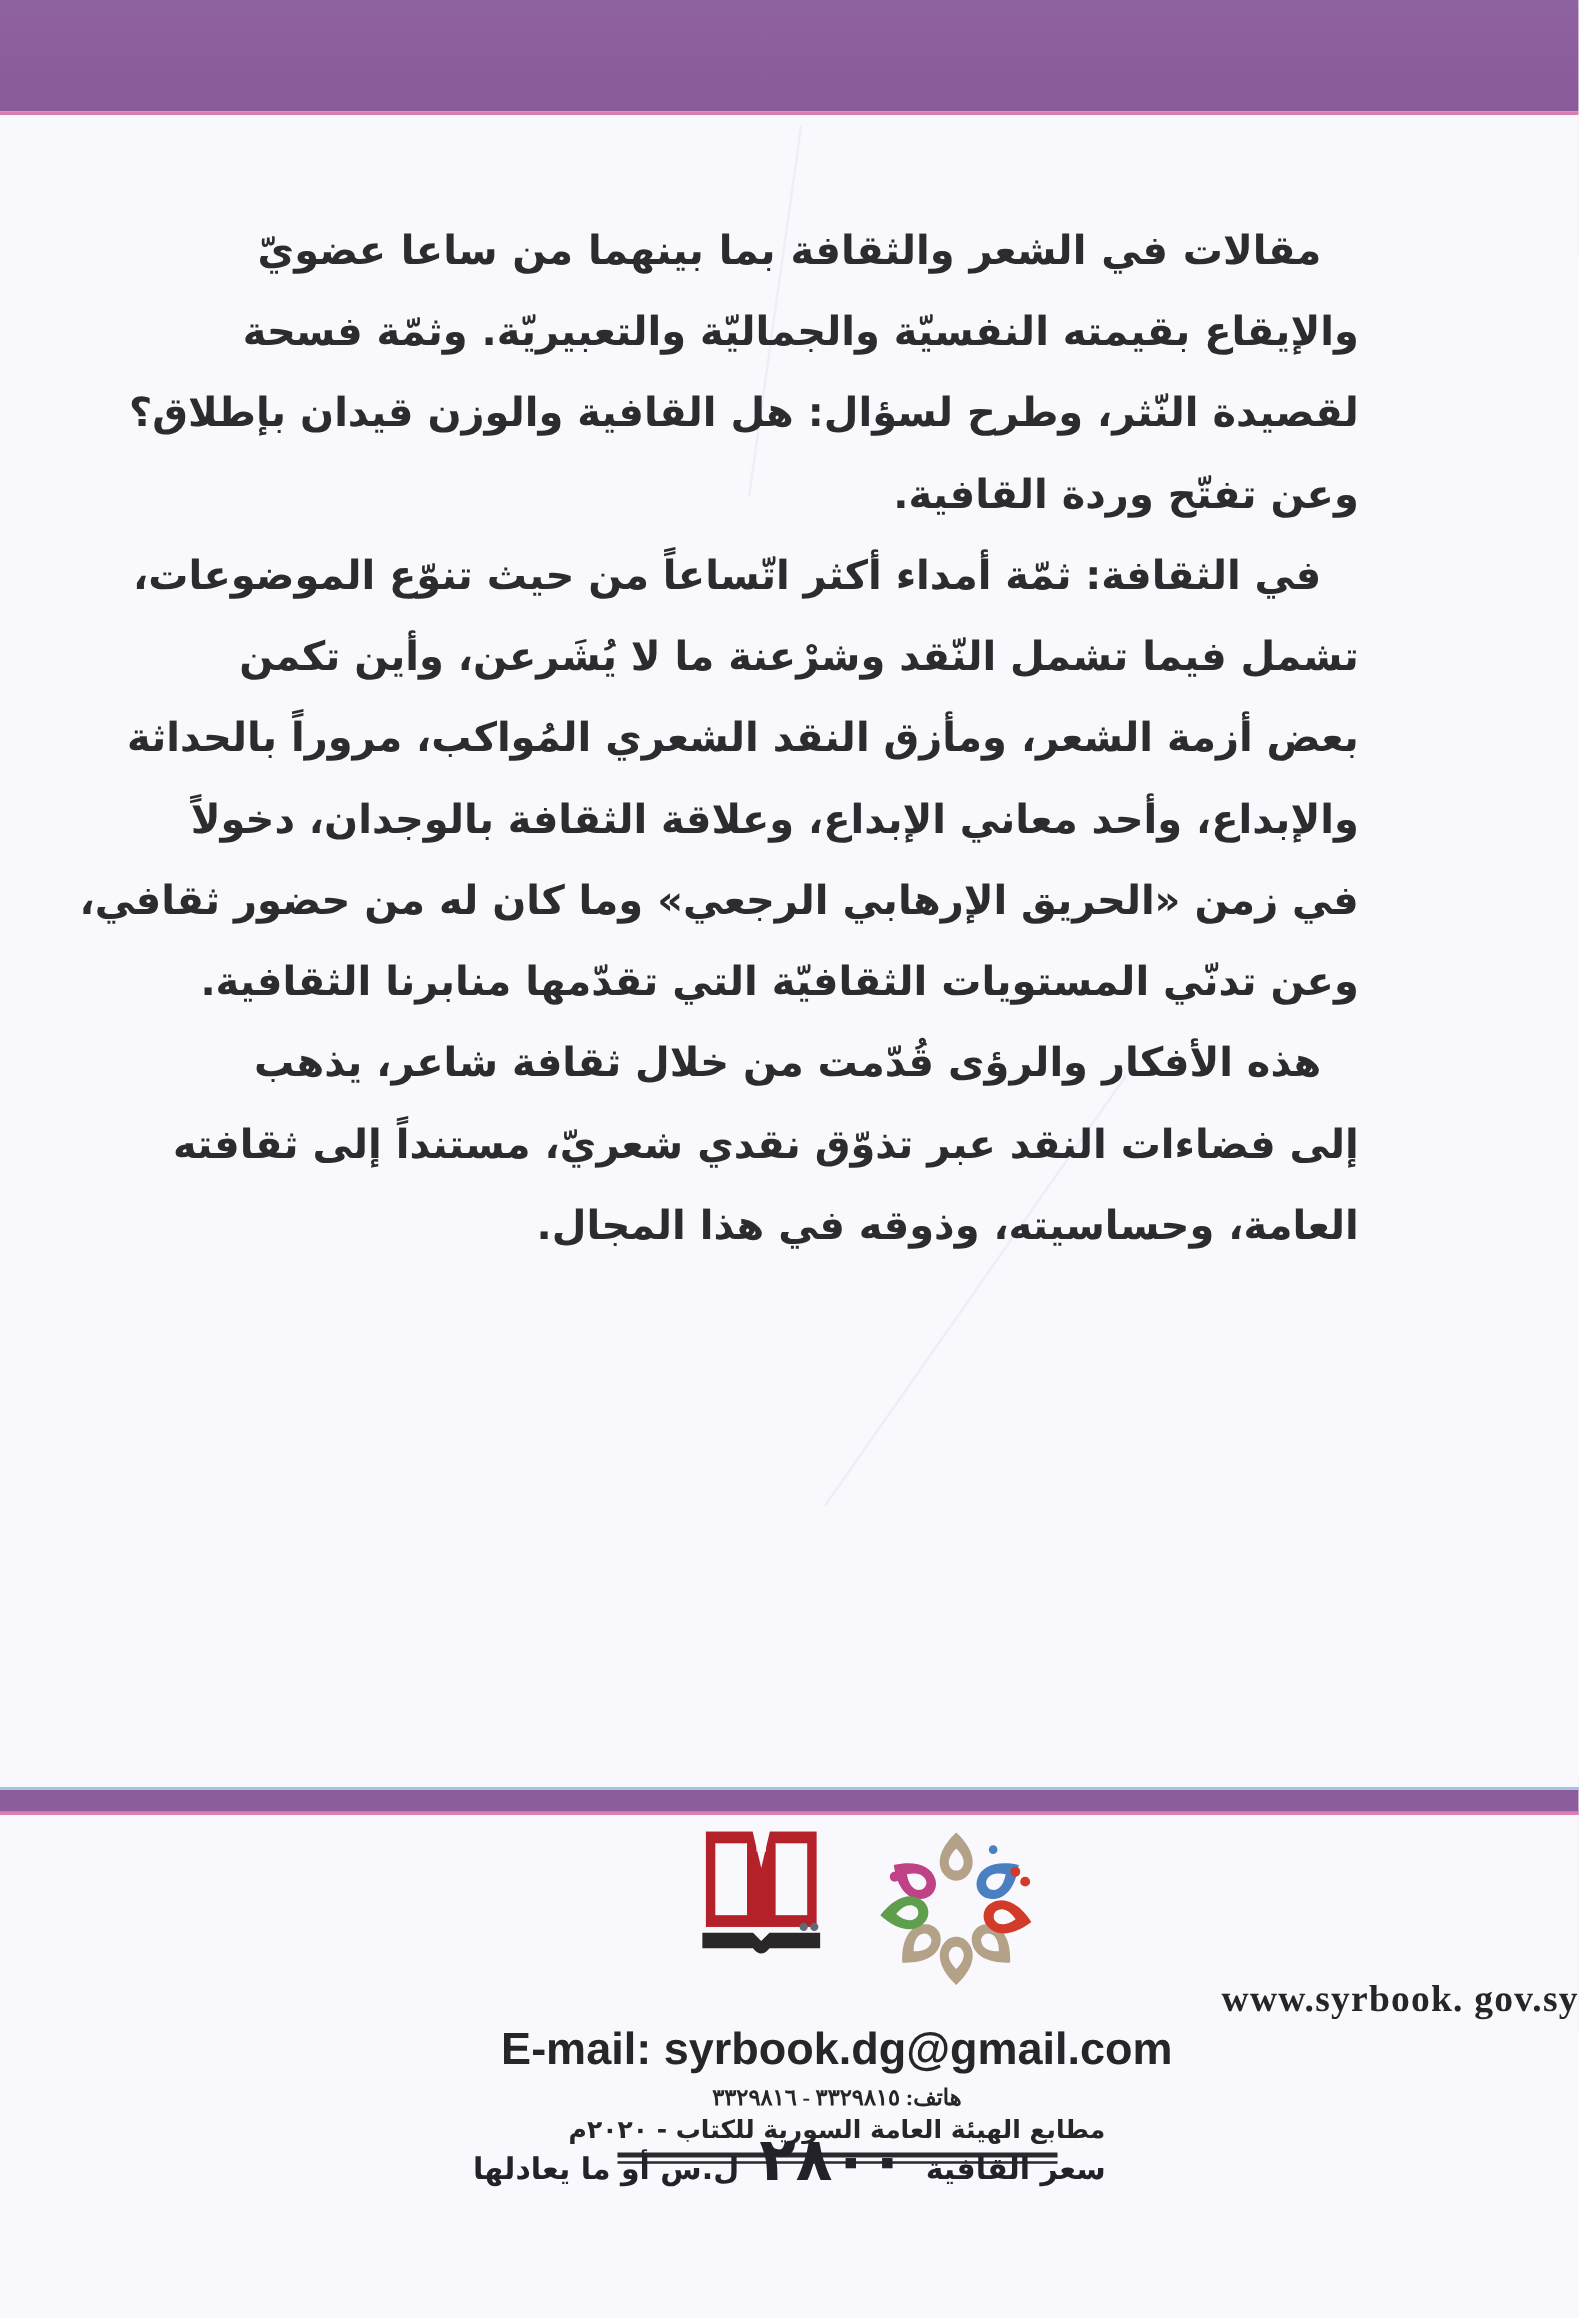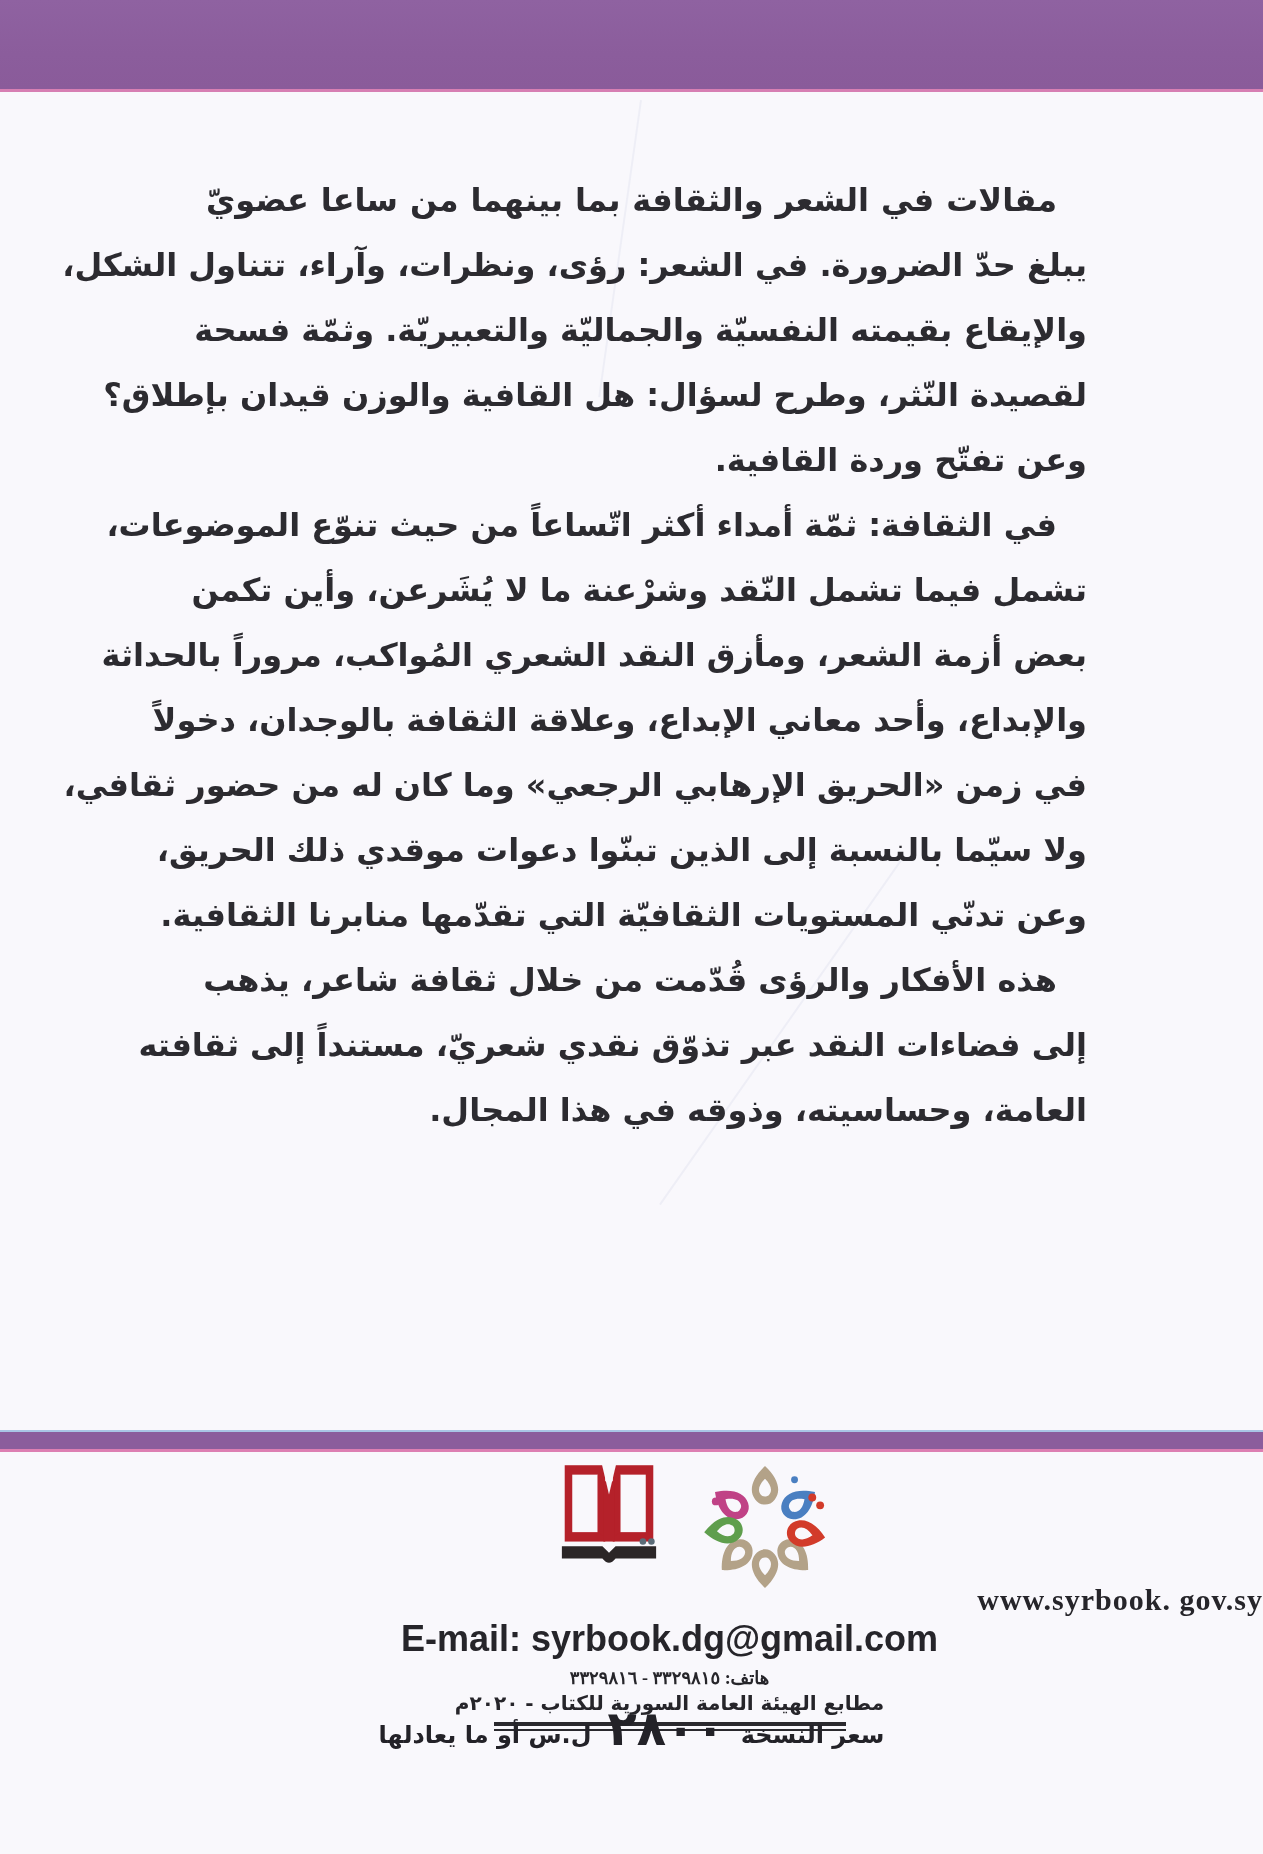--- a/index.html
+++ b/index.html
@@ -90,30 +90,28 @@
 
 <div id="cover">
 
   <div class="band-top"></div>
 
   <div class="crease" style="left:640px;top:100px;width:2px;height:300px;transform:rotate(8deg);"></div>
   <div class="crease" style="left:900px;top:860px;width:2px;height:420px;transform:rotate(35deg);"></div>
 
   <div class="synopsis" id="synopsis">
       <div class="line first">مقالات في الشعر والثقافة بما بينهما من ساعا عضويّ</div>
-      <div class="line">يبلغ حدّ الضرورة. في الشعر: رؤى، ونظرات، وآراء، تتناول الشكل،</div>
       <div class="line">والإيقاع بقيمته النفسيّة والجماليّة والتعبيريّة. وثمّة فسحة</div>
       <div class="line">لقصيدة النّثر، وطرح لسؤال: هل القافية والوزن قيدان بإطلاق؟</div>
       <div class="line plast">وعن تفتّح وردة القافية.</div>
       <div class="line first">في الثقافة: ثمّة أمداء أكثر اتّساعاً من حيث تنوّع الموضوعات،</div>
       <div class="line">تشمل فيما تشمل النّقد وشرْعنة ما لا يُشَرعن، وأين تكمن</div>
       <div class="line">بعض أزمة الشعر، ومأزق النقد الشعري المُواكب، مروراً بالحداثة</div>
       <div class="line">والإبداع، وأحد معاني الإبداع، وعلاقة الثقافة بالوجدان، دخولاً</div>
       <div class="line">في زمن «الحريق الإرهابي الرجعي» وما كان له من حضور ثقافي،</div>
-      <div class="line">ولا سيّما بالنسبة إلى الذين تبنّوا دعوات موقدي ذلك الحريق،</div>
       <div class="line plast">وعن تدنّي المستويات الثقافيّة التي تقدّمها منابرنا الثقافية.</div>
       <div class="line first">هذه الأفكار والرؤى قُدّمت من خلال ثقافة شاعر، يذهب</div>
       <div class="line">إلى فضاءات النقد عبر تذوّق نقدي شعريّ، مستنداً إلى ثقافته</div>
       <div class="line plast">العامة، وحساسيته، وذوقه في هذا المجال.</div>
     </div>
 
   <div class="band-mid"></div>
 
   <div class="logos">
 
@@ -157,18 +155,18 @@
 
   <div class="footer">
     <div class="site">www.syrbook. gov.sy</div>
     <div class="email">E-mail: syrbook.dg@gmail.com</div>
     <div class="phone">هاتف: ٣٣٢٩٨١٥ - ٣٣٢٩٨١٦</div>
     <div class="printer">مطابع الهيئة العامة السورية للكتاب - ٢٠٢٠م</div>
     <div class="rule"></div>
   </div>
 
   <div class="price">
-    <span class="pre">سعر النسخة</span>
+    <span class="pre">سعر القافية</span>
     <span class="val">٢٨٠٠</span>
     <span class="suf">ل.س أو ما يعادلها</span>
   </div>
 
 </div>
 
 </body></html>

